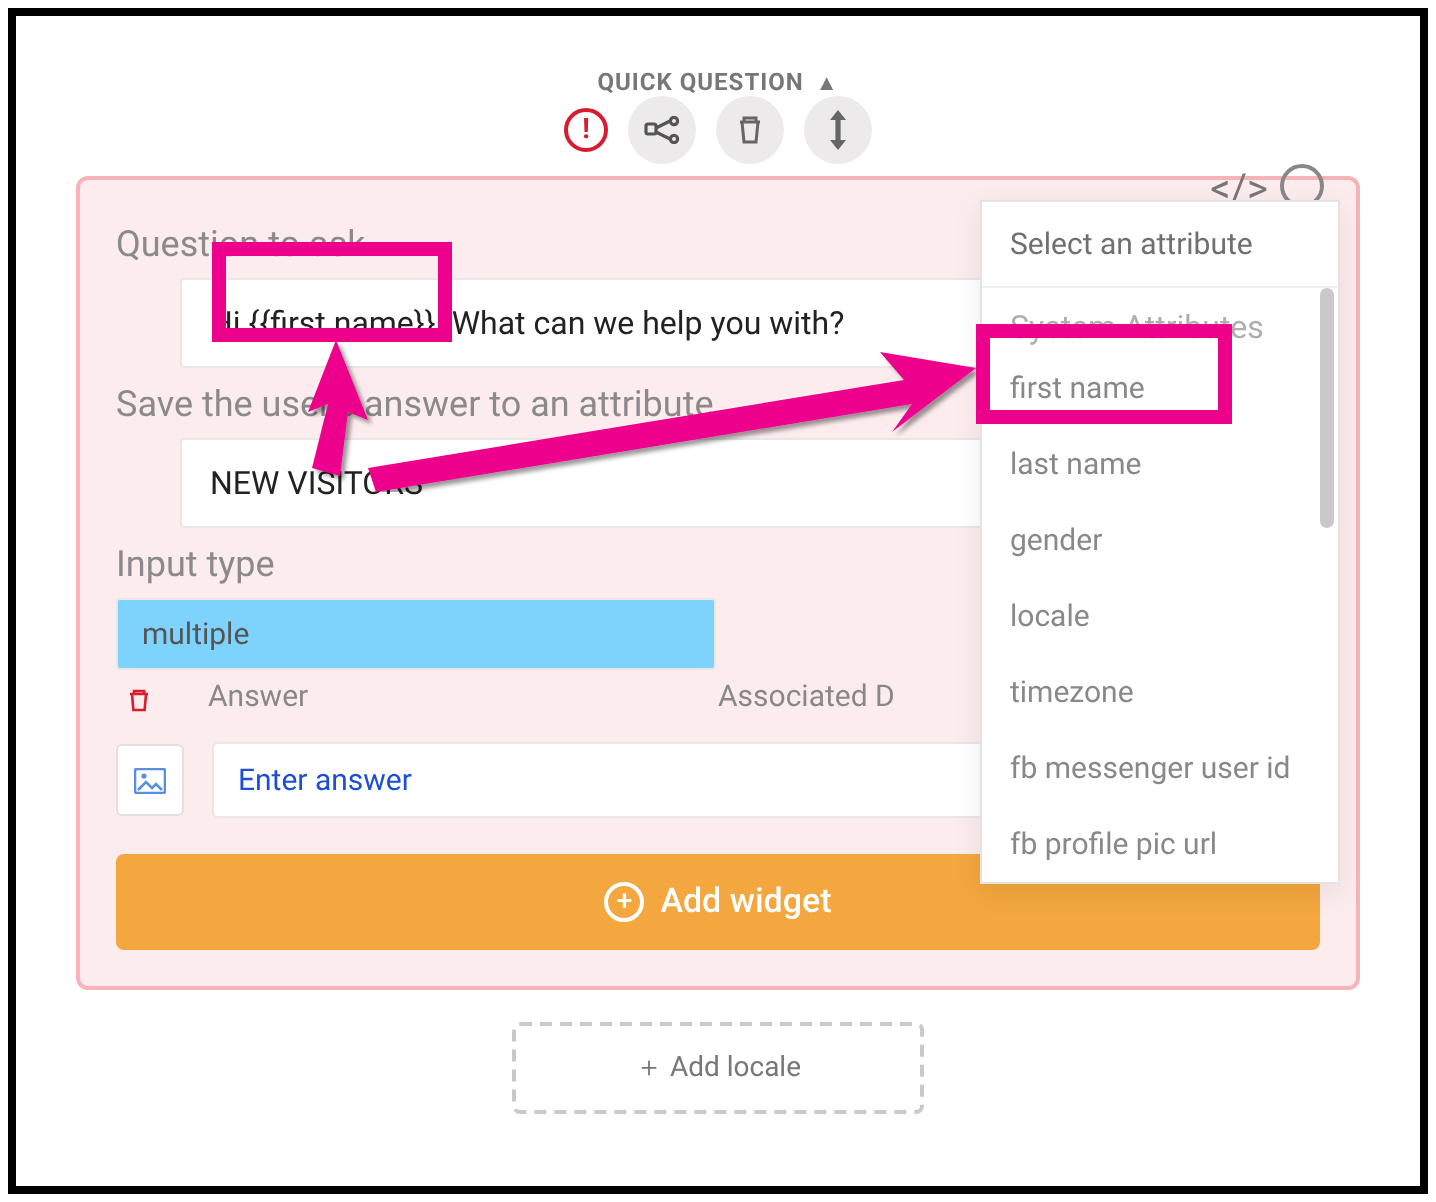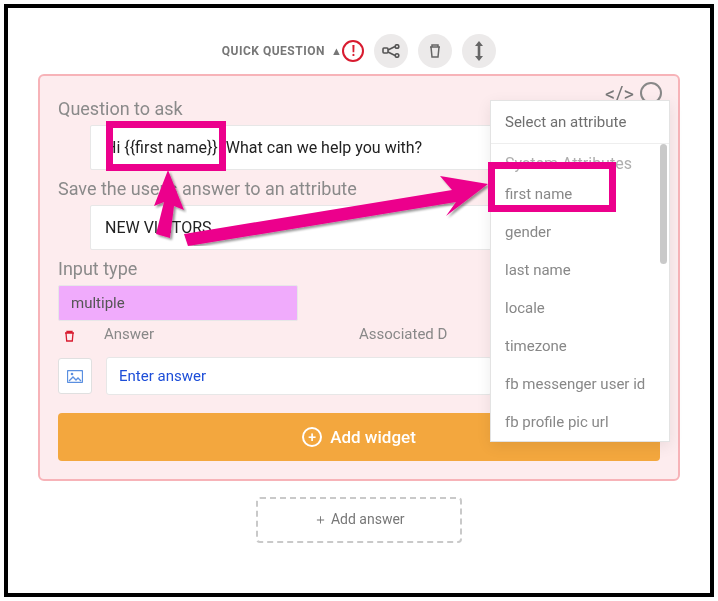--- a/index.html
+++ b/index.html
@@ -1,28 +1,28 @@
 <!DOCTYPE html>
 <html><head>
 <meta charset="utf-8">
 <style>
   * { box-sizing: border-box; margin: 0; padding: 0; font-family: -apple-system, BlinkMacSystemFont, "Segoe UI", Roboto, Arial, sans-serif; }
   body { background: #fff; padding: 4px; }
   .frame { border: 4px solid #000; width: 710px; height: 593px; position: relative; padding: 26px 30px 20px 30px; overflow: hidden; }
-  .top-row { display: flex; justify-content: center; align-items: center; margin-bottom: 6px; }
+  .top-row { display: flex; justify-content: flex-end; align-items: center; margin-bottom: 6px; flex-direction: column; }
   .section-title { color: #777; font-weight: 700; font-size: 12px; letter-spacing: .5px; display: flex; align-items: center; gap: 6px; }
   .section-title .chev { font-size: 11px; }
   .top-actions { display: flex; gap: 10px; align-items: center; }
   .round-btn { width: 34px; height: 34px; border-radius: 50%; background: #eceaea; display:flex; align-items:center; justify-content:center; color:#555; font-size:16px; }
   .alert-icon { width:22px;height:22px;border:2px solid #d81b2f;border-radius:50%;color:#d81b2f;display:flex;align-items:center;justify-content:center;font-weight:700;font-size:14px; }
   .card { border: 2px solid #f7b3b8; background: #fdecee; border-radius: 6px; padding: 14px 18px 18px 18px; }
   .field-label { color:#8a8a8a; font-size: 18px; margin-bottom: 6px; margin-top: 8px; }
   .field-label:first-child{ margin-top:0; }
   .input-box { background:#fff; border:1px solid #e7e7e7; border-radius:2px; padding: 12px 14px; font-size:16px; color:#222;margin-left:32px; }
-  .input-type { background:#f0abfc; border:1px solid #e7e7e7; border-radius:2px; padding: 8px 12px; font-size:15px; color:#555; width: 240px; }
+  .input-type { background:#7dd3fc; border:1px solid #e7e7e7; border-radius:2px; padding: 8px 12px; font-size:15px; color:#555; width: 300px; }
   .ans-row { display:flex; align-items:center; gap:14px; margin-top:10px; }
   .ans-head { display:flex; gap:16px; margin-top:4px; }
   .ans-head .col1 { width:30px; }
   .ans-head .col2 { flex:1; color:#888; font-size:15px; }
   .ans-head .col3 { width:50%; color:#888; font-size:15px; }
   .del-icon { width:22px;height:22px;border-radius:50%;background:#fdecee;color:#d81b2f;display:flex;align-items:center;justify-content:center;font-size:13px; }
   .img-icon-box { width:34px;height:36px;border:1px solid #e0e0e0;border-radius:3px;background:#fff;display:flex;align-items:center;justify-content:center;color:#5a8fe0;font-size:14px; }
   .answer-input { flex:1; border:1px solid #e7e7e7; border-radius:3px; padding: 9px 12px; font-size:15px; color:#1d4ed8; background:#fff; }
   .emoji-btn { width:30px;height:30px;border-radius:50%;display:flex;align-items:center;justify-content:center;color:#999;font-size:18px; }
   .assoc-sel { border:1px solid #e7e7e7; border-radius:3px; padding: 9px 12px; font-size:15px; color:#444; background:#fff; width: 110px; }
@@ -138,32 +138,32 @@
     </div>
 
     <div class="add-answer-btn">
       <span class="plus-circ">+</span>
       <span>Add widget</span>
     </div>
 
   </div>
 
   <div class="add-widget">
-    <span>＋ </span><span>Add answer</span>
+    <span>＋ </span><span>Add locale</span>
   </div>
 
   <div class="dropdown">
     <div class="dd-head">
       <span>Select an attribute</span>
     </div>
     <div class="dd-scroll">
       <div class="dd-cat">System Attributes</div>
       <div class="dd-item">first name</div>
+      <div class="dd-item">last name</div>
       <div class="dd-item">gender</div>
-      <div class="dd-item">last name</div>
       <div class="dd-item">locale</div>
       <div class="dd-item">timezone</div>
       <div class="dd-item">fb messenger user id</div>
       <div class="dd-item">fb profile pic url</div>
       <div class="scrollbar-thumb"></div>
     </div>
   </div>
 
   <div class="hl hl1"></div>
   <div class="hl hl2"></div>

